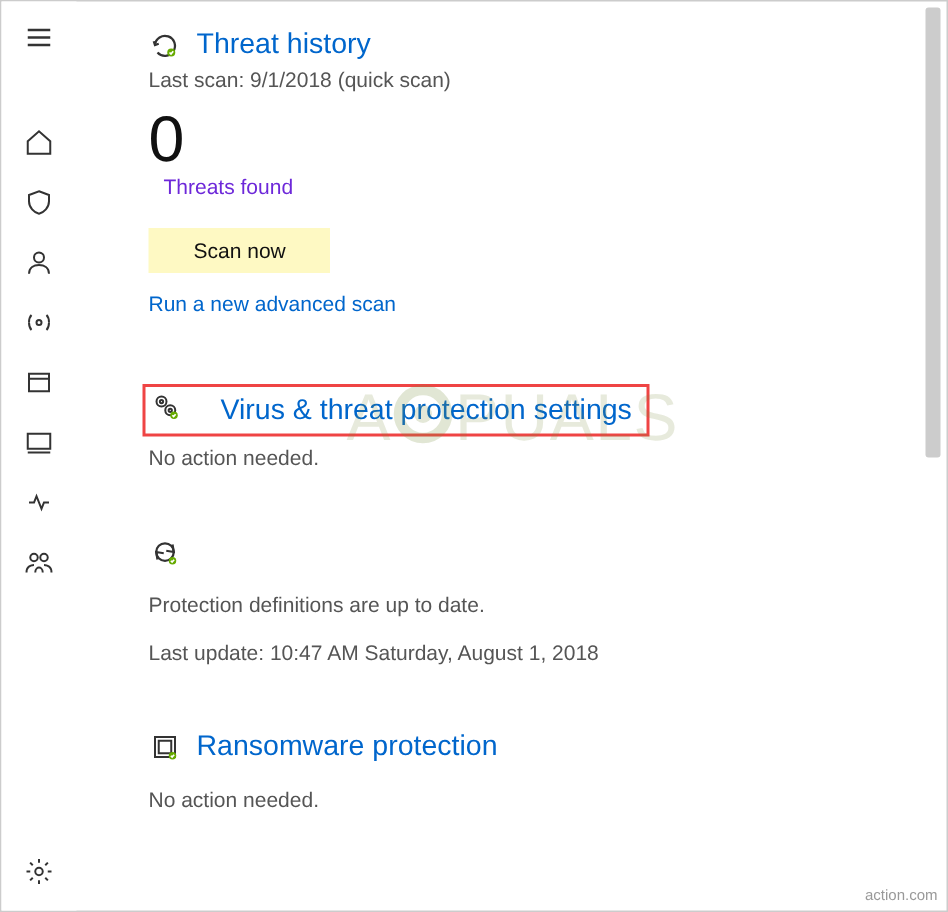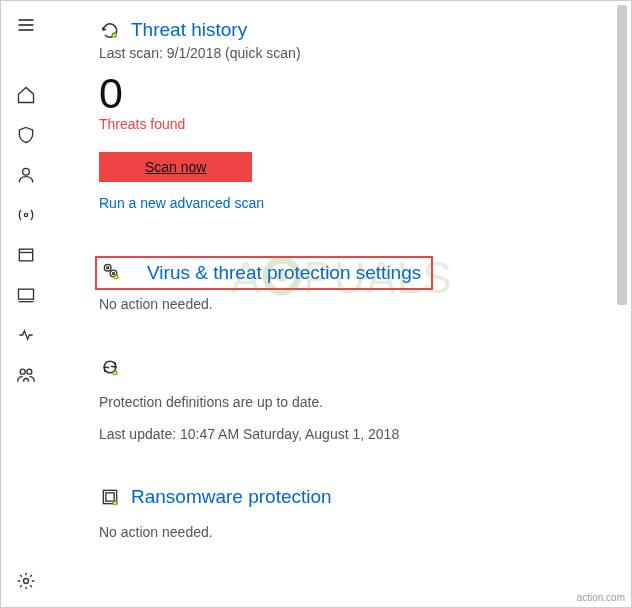--- a/index.html
+++ b/index.html
@@ -69,34 +69,34 @@
     margin: 8px 0 2px 0;
   }
   .stat-val {
     font-size: 43px;
     font-weight: 300;
     color: #111;
     line-height: 1.05;
   }
   .stat-lbl {
     font-size: 14px;
-    color: #ef4444;
+    color: #6d28d9;
+    margin-left: 10px;
   }
 
   .scan-btn {
     display: inline-block;
-    background: #ef4444;
+    background: #fef9c3;
     border: none;
-    padding: 7px 46px;
+    padding: 7px 30px;
     font-size: 14px;
     color: #111;
     margin: 18px 0 12px 0;
     cursor: pointer;
     font-family: inherit;
-    text-decoration: underline;
   }
   .link {
     color: #0066cc;
     font-size: 14px;
     cursor: pointer;
     display: inline-block;
   }
 
   .section {
     margin-top: 44px;

